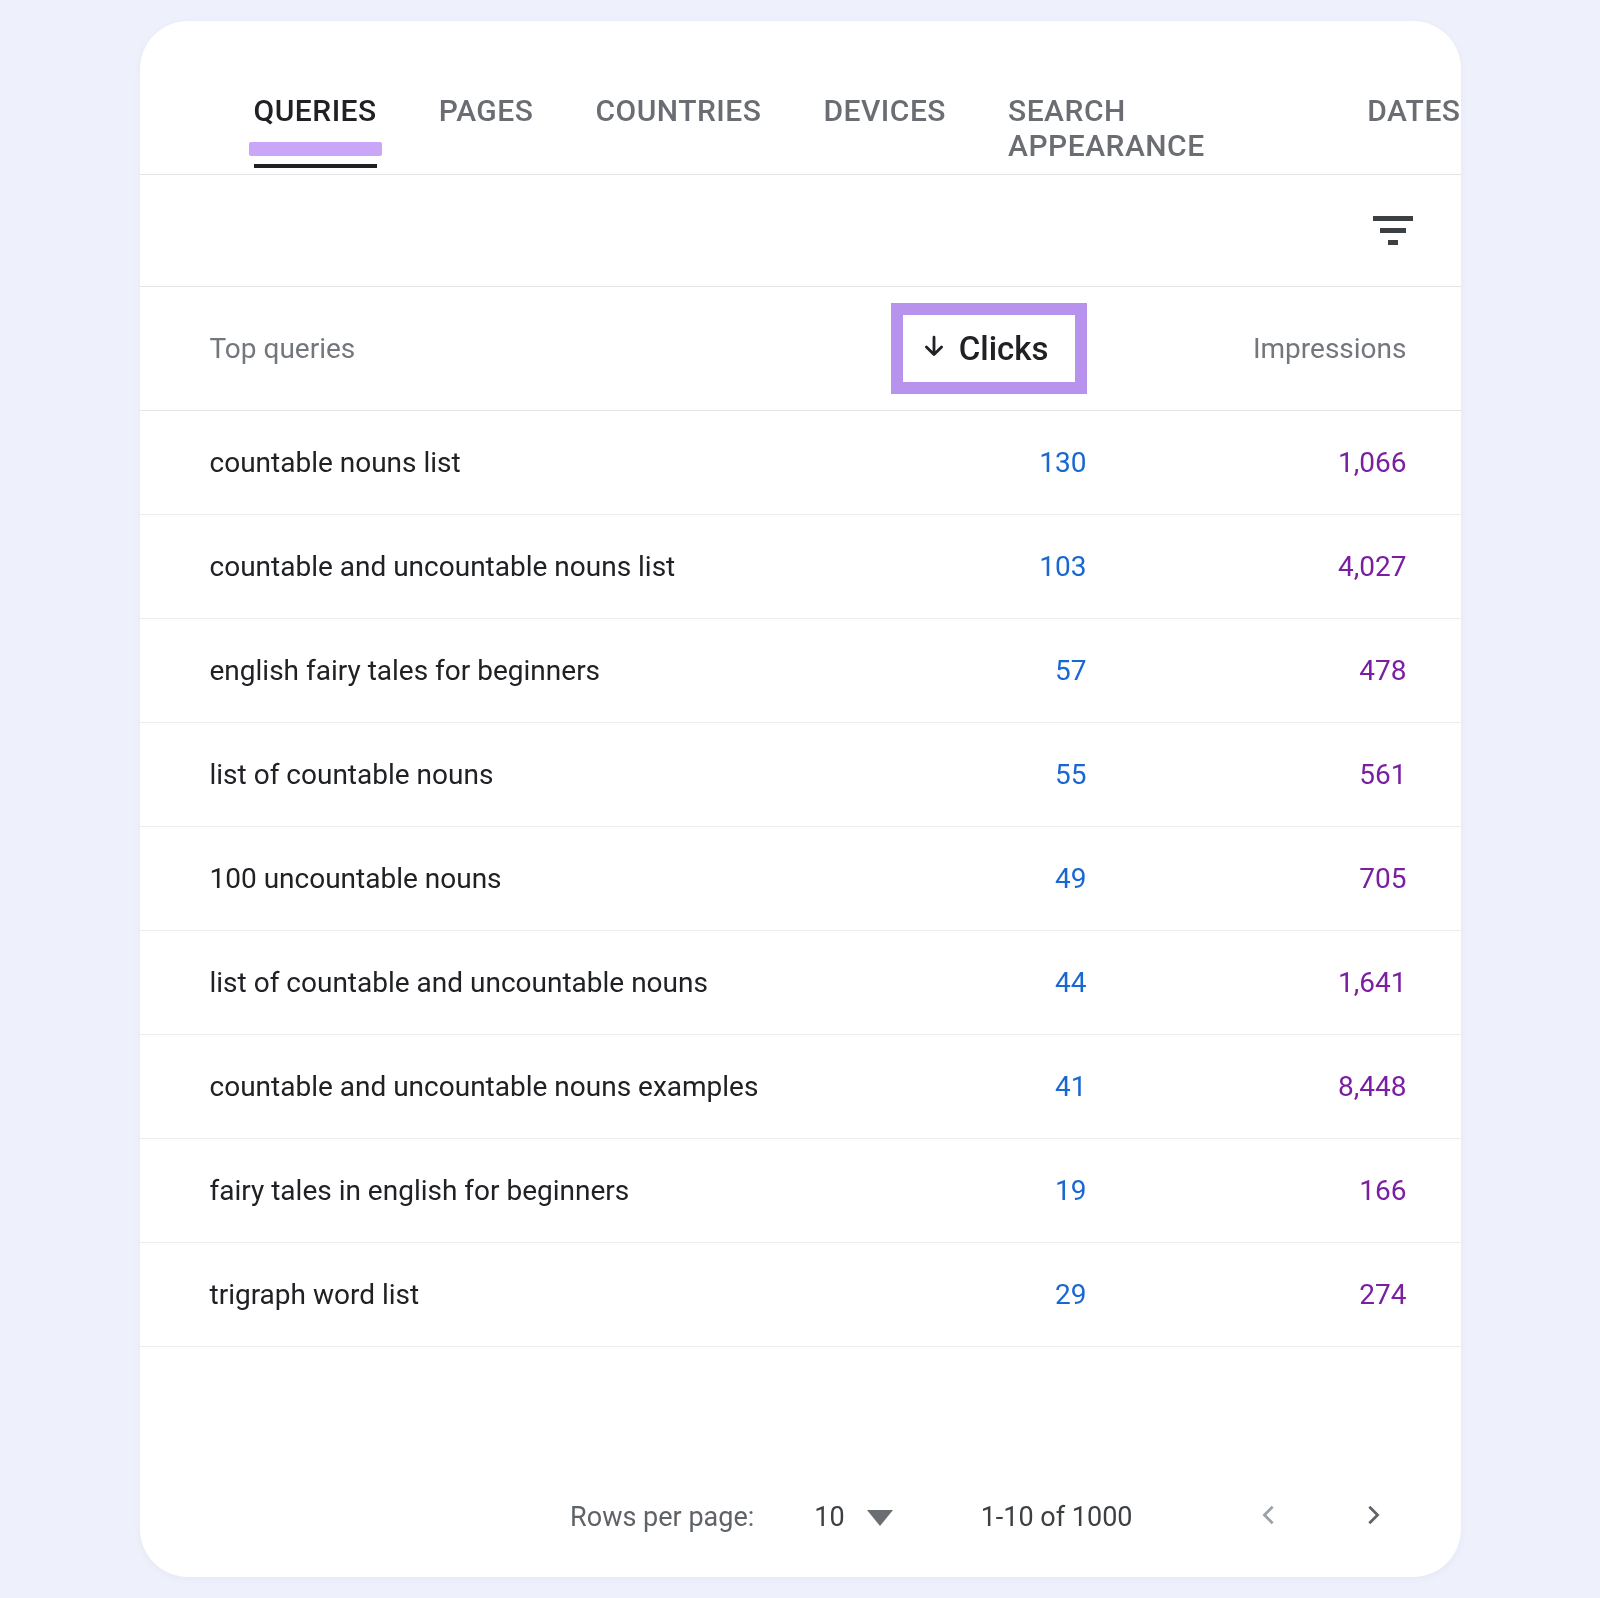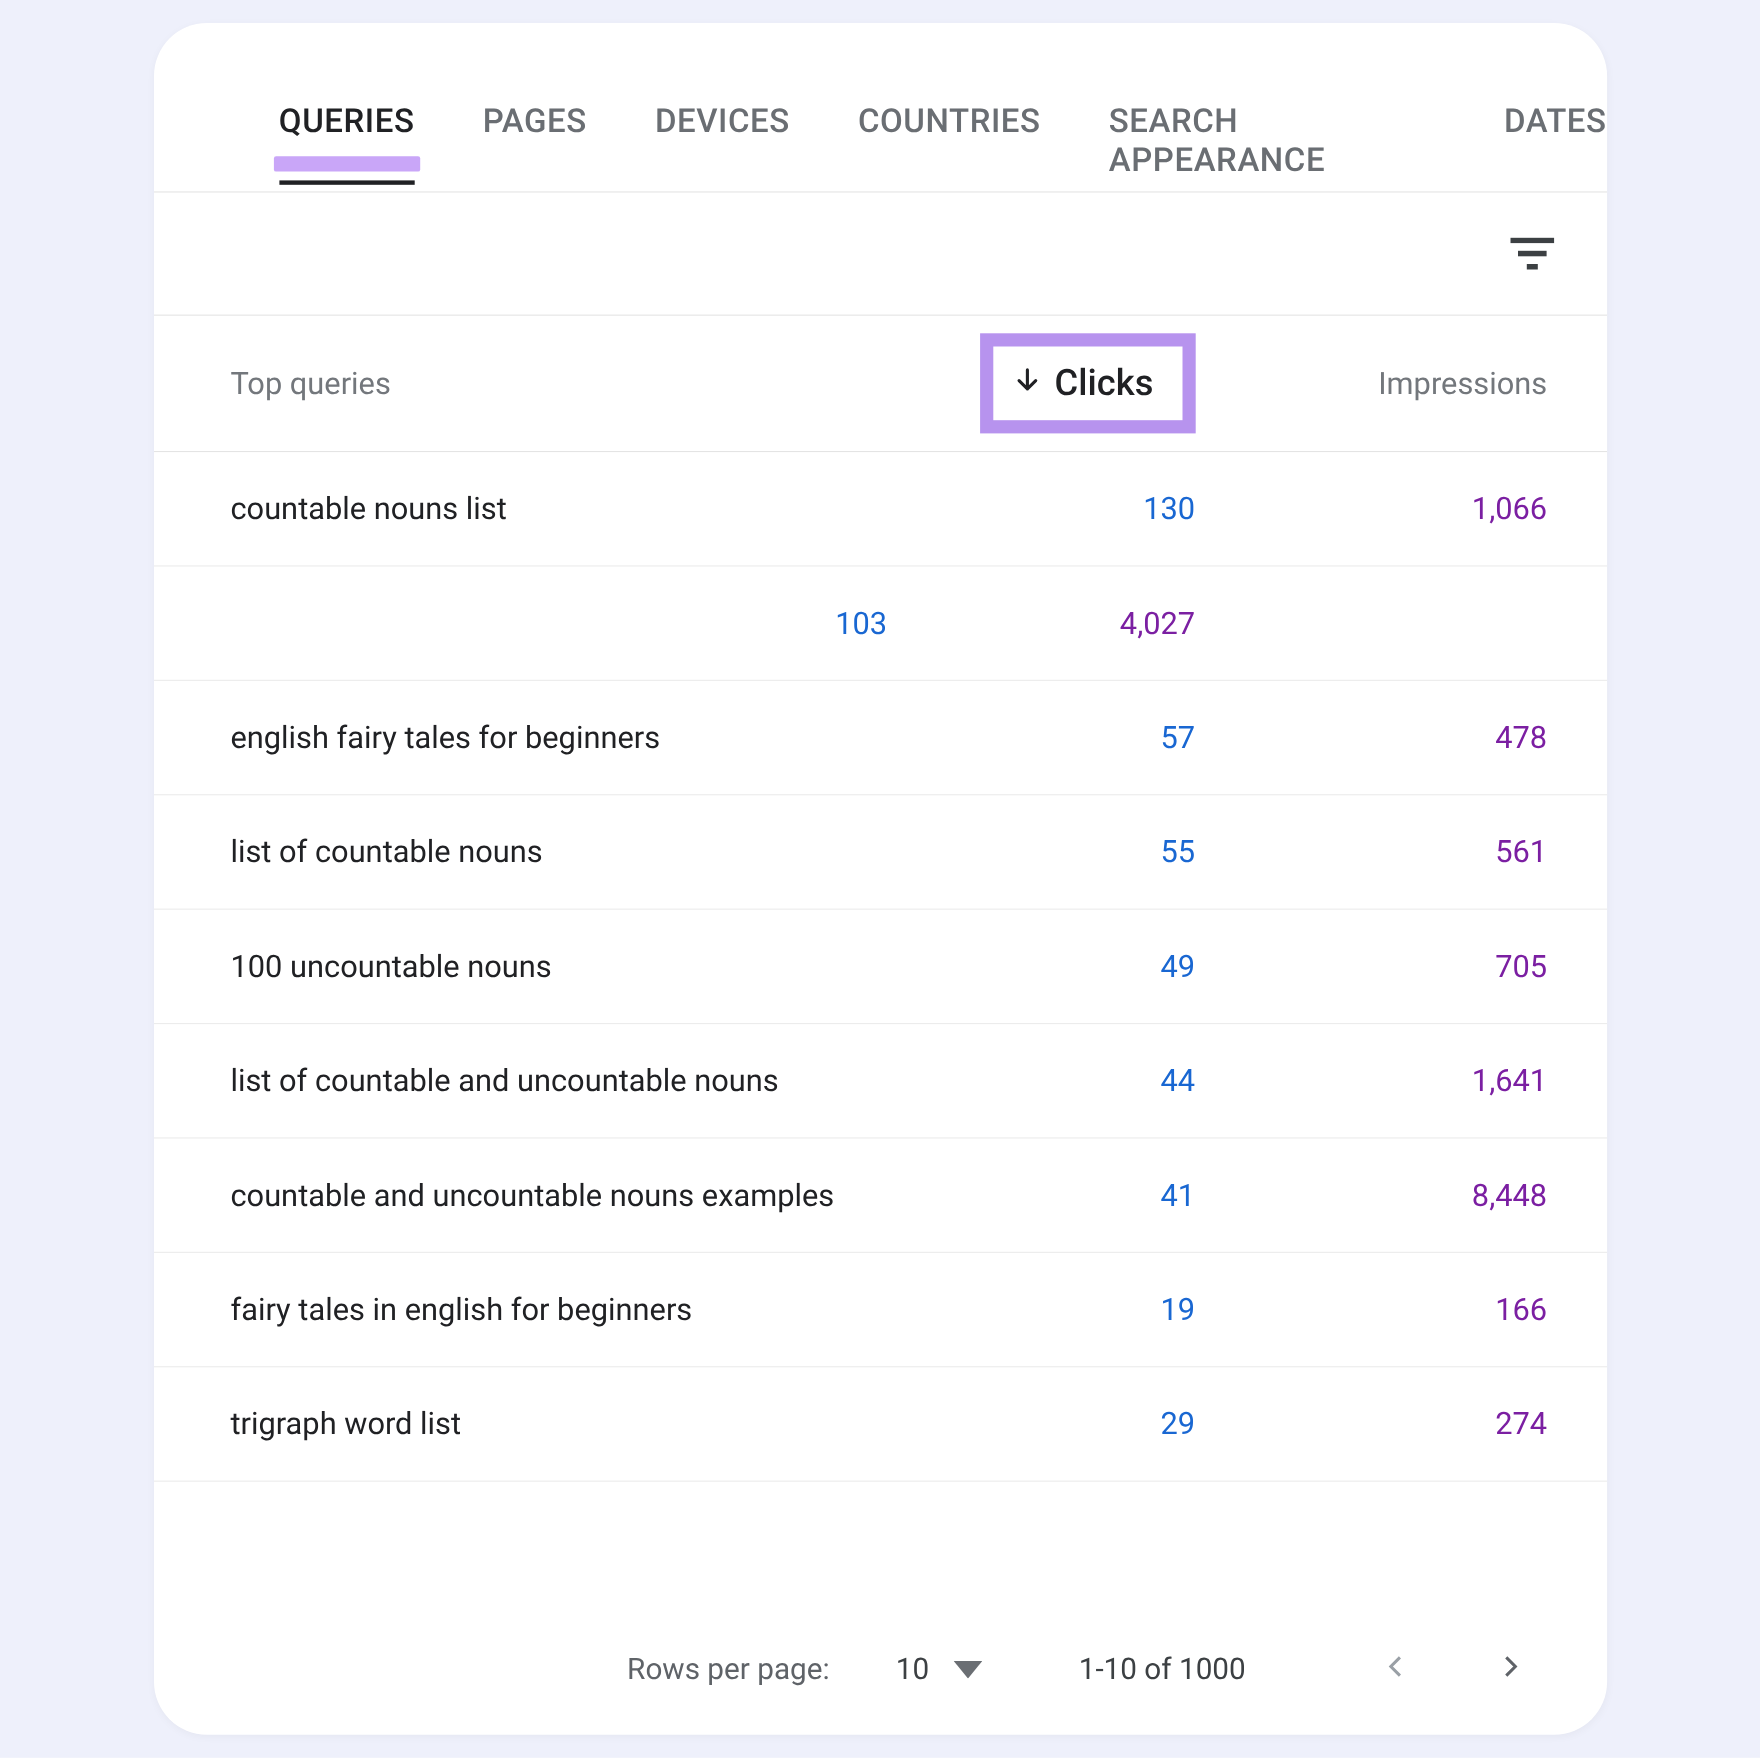--- a/index.html
+++ b/index.html
@@ -150,22 +150,22 @@
   .page-btn.next svg { stroke: #5f6368; }
 </style>
 </head>
 <body>
 
 <div class="card">
 
   <div class="tabs">
     <div class="tab active">QUERIES</div>
     <div class="tab">PAGES</div>
+    <div class="tab">COUNTRIES</div>
     <div class="tab">DEVICES</div>
-    <div class="tab">COUNTRIES</div>
     <div class="tab">SEARCH APPEARANCE</div>
     <div class="tab">DATES</div>
   </div>
 
   <div class="filterbar">
     <span class="filter-icon">
       <svg viewBox="0 0 40 30">
         <rect x="0" y="0" width="40" height="5" fill="#3c4043"></rect>
         <rect x="7" y="12" width="26" height="5" fill="#3c4043"></rect>
         <rect x="15" y="24" width="10" height="5" fill="#3c4043"></rect>
@@ -188,20 +188,21 @@
     <div class="col3">Impressions</div>
   </div>
 
   <div class="rows">
     <div class="row">
       <div class="query">countable nouns list</div>
       <div class="clicks">130</div>
       <div class="impr">1,066</div>
     </div>
     <div class="row">
+      <div class="query">countable and uncountable nouns list</div>
       <div class="clicks">103</div>
       <div class="impr">4,027</div>
     </div>
     <div class="row">
       <div class="query">english fairy tales for beginners</div>
       <div class="clicks">57</div>
       <div class="impr">478</div>
     </div>
     <div class="row">
       <div class="query">list of countable nouns</div>

